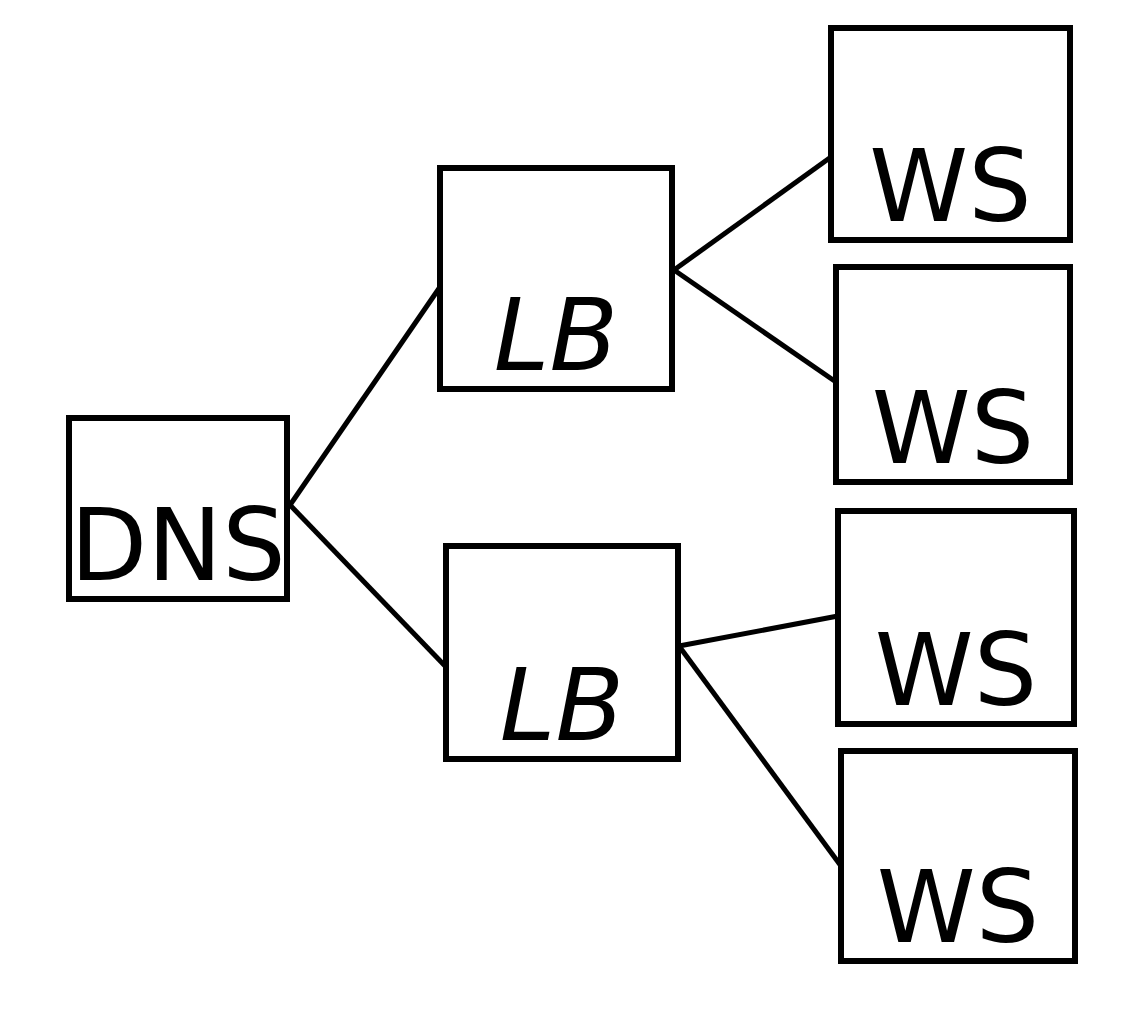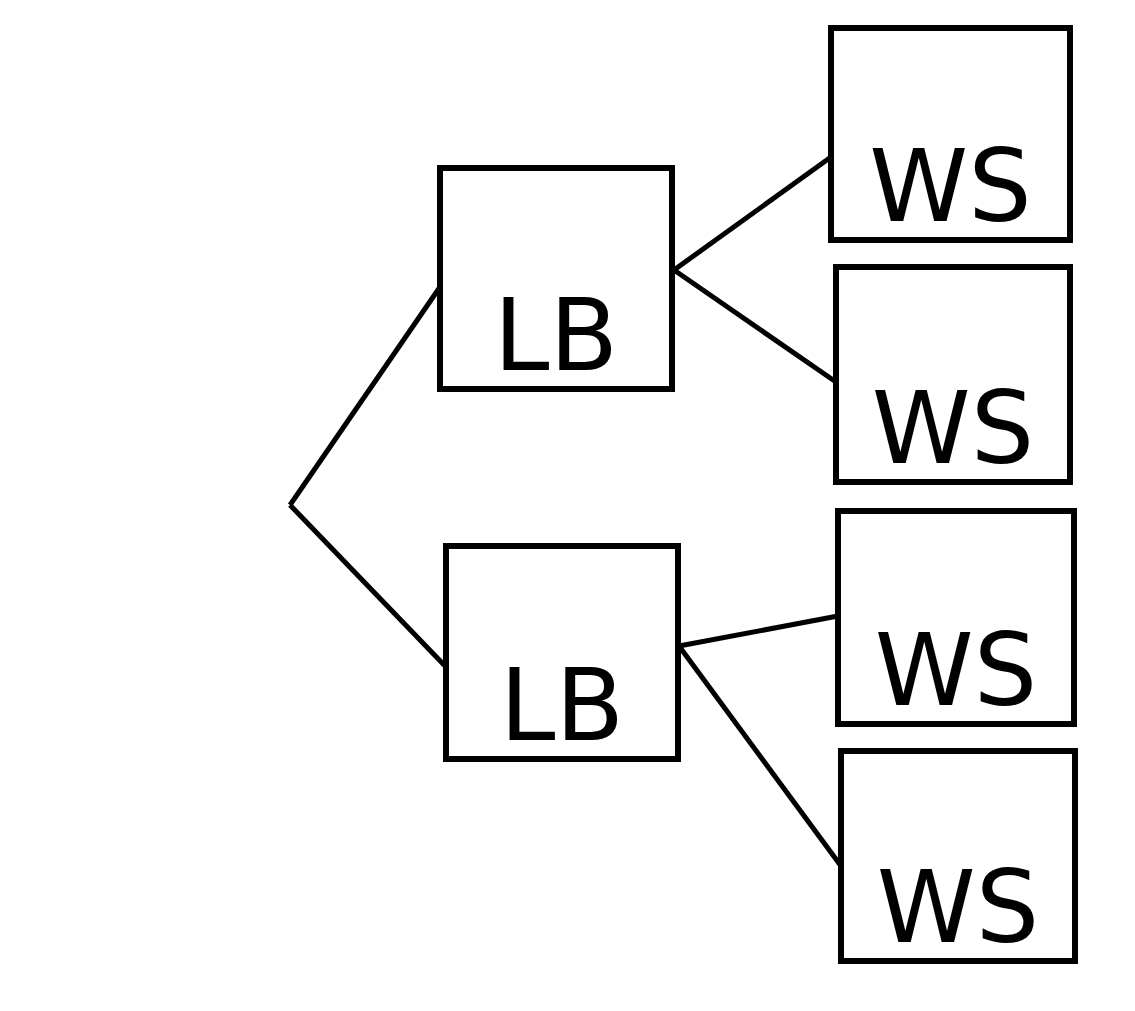--- a/index.html
+++ b/index.html
@@ -36,37 +36,40 @@
     justify-content: center;
   }
   .node-label {
     font-family: "DejaVu Sans", sans-serif;
     color: #000000;
     line-height: 1;
     white-space: nowrap;
     letter-spacing: 0px;
   }
   .label-dns  { font-size: 100px; }
-  .label-lb   { font-size: 100px; }
+  .label-lb   { font-size: 100px; font-style: italic; }
   .label-ws   { font-size: 100px; }
 </style>
 </head>
 <body>
 
 <div id="diagram-canvas" style="width: 1135px; height: 1011px; background: rgb(255, 255, 255);">
 
   <svg id="edge-layer" width="1135" height="1011" viewBox="0 0 1135 1011" xmlns="http://www.w3.org/2000/svg" aria-hidden="true">
     <line stroke="#000000" stroke-width="5" stroke-linecap="butt" x1="290" y1="505" x2="440" y2="287"></line>
     <line stroke="#000000" stroke-width="5" stroke-linecap="butt" x1="290" y1="505" x2="447" y2="668"></line>
     <line stroke="#000000" stroke-width="5" stroke-linecap="butt" x1="674" y1="270" x2="831" y2="157"></line>
     <line stroke="#000000" stroke-width="5" stroke-linecap="butt" x1="674" y1="270" x2="836" y2="382"></line>
     <line stroke="#000000" stroke-width="5" stroke-linecap="butt" x1="679" y1="646" x2="838" y2="616"></line>
     <line stroke="#000000" stroke-width="5" stroke-linecap="butt" x1="679" y1="646" x2="841" y2="866"></line>
   </svg>
 
+  <div class="node" style="left: 66px; top: 415px; width: 224px; height: 187px; border-width: 6px; border-color: rgb(0, 0, 0); background: rgb(255, 255, 255);">
+    <span class="node-label label-dns" style="font-size: 100px; color: rgb(0, 0, 0);">DNS</span>
+  </div>
 
   <div class="node" style="left: 437px; top: 165px; width: 238px; height: 227px; border-width: 6px; border-color: rgb(0, 0, 0); background: rgb(255, 255, 255);">
     <span class="node-label label-lb" style="font-size: 100px; color: rgb(0, 0, 0);">LB</span>
   </div>
 
   <div class="node" style="left: 443px; top: 543px; width: 238px; height: 219px; border-width: 6px; border-color: rgb(0, 0, 0); background: rgb(255, 255, 255);">
     <span class="node-label label-lb" style="font-size: 100px; color: rgb(0, 0, 0);">LB</span>
   </div>
 
   <div class="node" style="left: 828px; top: 25px; width: 245px; height: 218px; border-width: 6px; border-color: rgb(0, 0, 0); background: rgb(255, 255, 255);">

